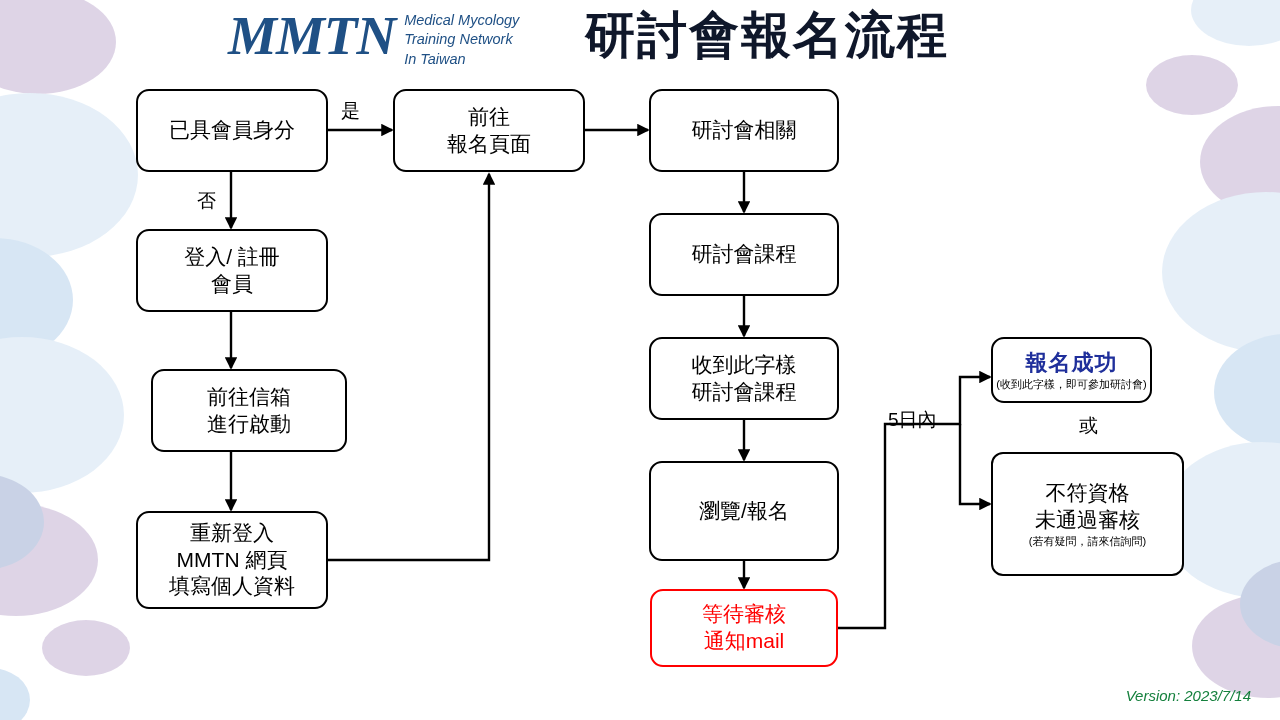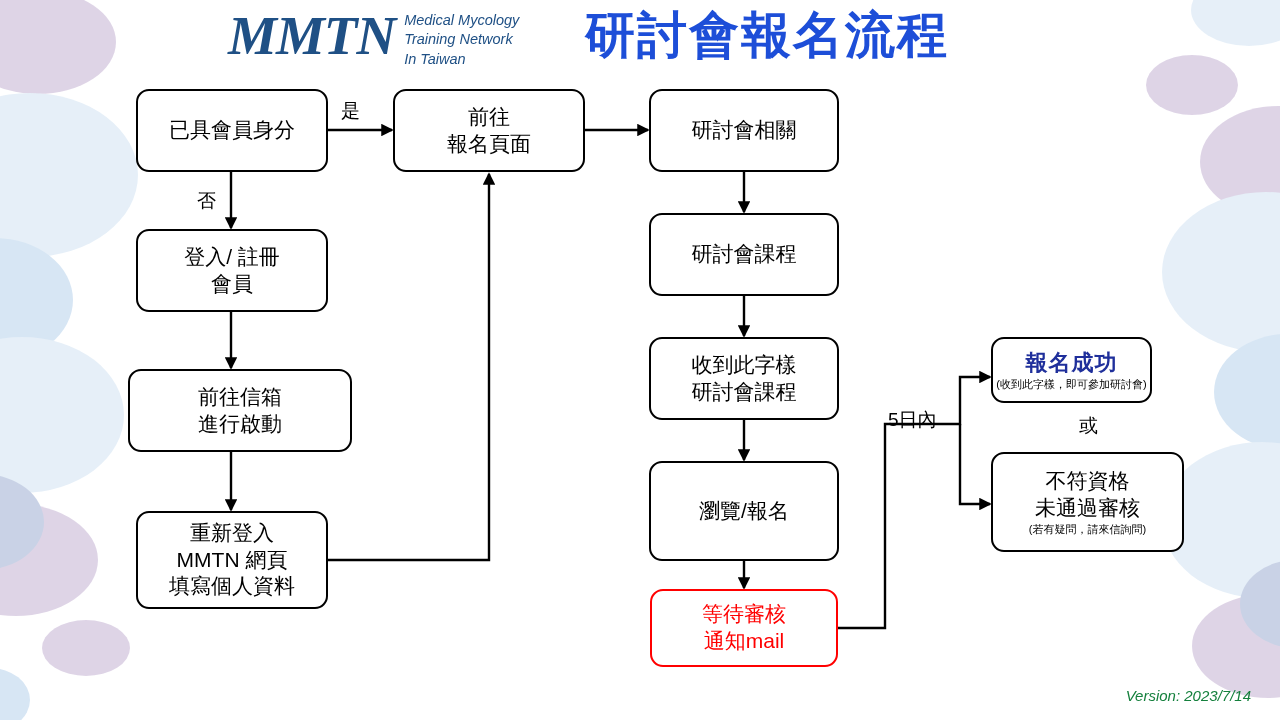--- a/index.html
+++ b/index.html
@@ -65,21 +65,21 @@
   }
   .logo-sub div { white-space: nowrap; }
 
   .page-title {
     position: absolute;
     left: 585px;
     top: 8px;
     z-index: 3;
     font-size: 50px;
     font-weight: bold;
-    color: #1d4ed8;
+    color: #0f172a;
     letter-spacing: 2px;
     line-height: 1.1;
     white-space: nowrap;
   }
 
   
   .node {
     position: absolute;
     z-index: 2;
     box-sizing: border-box;
@@ -218,21 +218,21 @@
 
   <div class="node" style="left:136px; top:89px; width:192px; height:83px;">
     <span class="line">已具會員身分</span>
   </div>
 
   <div class="node" style="left:136px; top:229px; width:192px; height:83px;">
     <span class="line">登入/ 註冊</span>
     <span class="line">會員</span>
   </div>
 
-  <div class="node" style="left:128px; top:369px; width:224px; height:83px;">
+  <div class="node" style="left:151px; top:369px; width:196px; height:83px;">
     <span class="line">前往信箱</span>
     <span class="line">進行啟動</span>
   </div>
 
   <div class="node" style="left:136px; top:511px; width:192px; height:98px;">
     <span class="line">重新登入</span>
     <span class="line">MMTN 網頁</span>
     <span class="line">填寫個人資料</span>
   </div>
 
@@ -261,21 +261,21 @@
   <div class="node red" style="left:650px; top:589px; width:188px; height:78px;">
     <span class="line">等待審核</span>
     <span class="line">通知mail</span>
   </div>
 
   <div class="node" style="left:991px; top:337px; width:161px; height:66px;">
     <span class="hl-blue">報名成功</span>
     <span class="note">(收到此字樣，即可參加研討會)</span>
   </div>
 
-  <div class="node" style="left:991px; top:452px; width:193px; height:100px;">
+  <div class="node" style="left:991px; top:452px; width:193px; height:124px;border-radius:12px;">
     <span class="line">不符資格</span>
     <span class="line">未通過審核</span>
     <span class="note">(若有疑問，請來信詢問)</span>
   </div>
 
   <div class="edge-label" style="left:341px; top:98px;">是</div>
   <div class="edge-label" style="left:197px; top:188px;">否</div>
   <div class="edge-label" style="left:888px; top:407px;">5日內</div>
   <div class="or-label" style="left:1079px; top:413px;">或</div>
 

